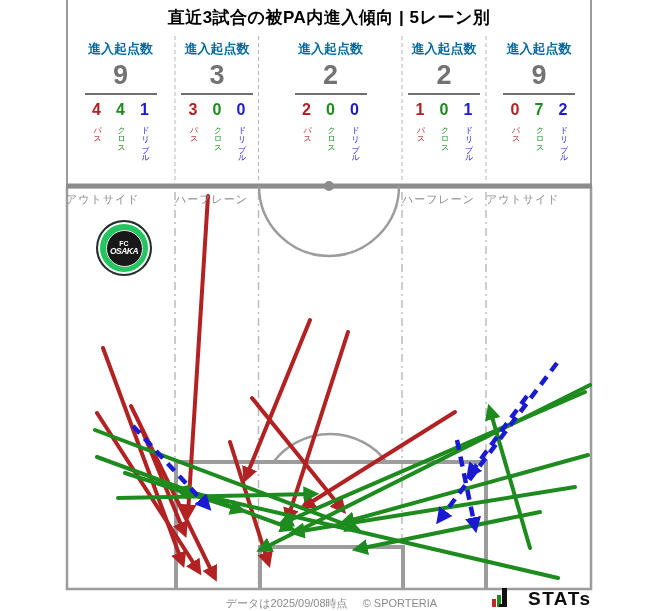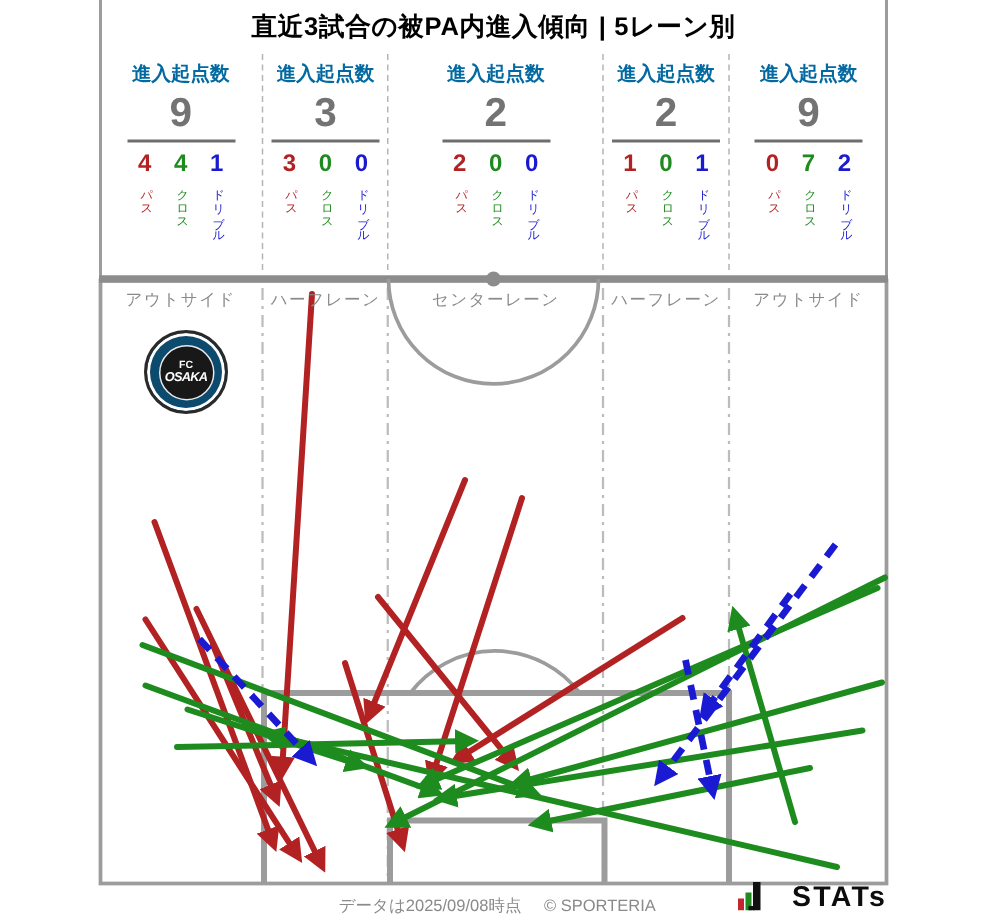--- a/index.html
+++ b/index.html
@@ -20,30 +20,30 @@
   .rule{width:72px;margin:2px auto 6px;border-bottom:2px solid #6e6e6e;}
   .triplet{display:flex;justify-content:center;gap:9px;}
   .metric{display:flex;flex-direction:column;align-items:center;width:15px;}
   .metric .v{font-size:16px;font-weight:bold;line-height:1.1;}
   .metric .l{writing-mode:vertical-rl;text-orientation:upright;font-size:8px;line-height:1.05;margin-top:2px;}
   .c-pass{color:#b22222;}
   .c-cross{color:#1e8b1e;}
   .c-dribble{color:#1a1ad2;}
 
   .lane-label{position:absolute;top:192px;font-size:11px;color:#8a8a8a;
-    letter-spacing:1px;text-align:center;}
+    letter-spacing:1px;}
 
   svg.pitch{position:absolute;left:0;top:0;}
   .pline{stroke:#9c9c9c;fill:none;}
   .arrow-pass{stroke:#b22222;stroke-width:4;stroke-linecap:round;}
   .arrow-cross{stroke:#1e8b1e;stroke-width:4;stroke-linecap:round;}
   .arrow-dribble{stroke:#1a1ad2;stroke-width:4.5;stroke-dasharray:10 7;}
 
   .badge{position:absolute;left:96px;top:220px;width:52px;height:52px;border-radius:50%;
-    background:#0c4a6e;border:2px solid #2a2a2a;box-shadow:inset 0 0 0 2px #fff;
+    background:#22c55e;border:2px solid #2a2a2a;box-shadow:inset 0 0 0 2px #fff;
     display:flex;align-items:center;justify-content:center;}
   .badge-inner{width:35px;height:35px;border-radius:50%;background:#181818;border:1.5px solid #e9e9e9;
     color:#fff;display:flex;flex-direction:column;align-items:center;justify-content:center;}
   .badge-fc{font-size:7px;font-weight:bold;line-height:1;}
   .badge-osaka{font-size:8.5px;font-weight:900;font-style:italic;line-height:1.1;letter-spacing:-.5px;}
 
   .footer{position:absolute;top:596px;left:0;width:663px;text-align:center;
     font-size:11px;color:#8a8a8a;}
   .footer span{margin:0 6px;}
 
@@ -221,21 +221,20 @@
         </div>
       <div class="metric">
           <span class="v c-dribble">2</span>
           <span class="l c-dribble">ドリブル</span>
         </div>
     </div>
   </div>
 
   <div class="lane-label col-0">アウトサイド</div>
   <div class="lane-label col-1">ハーフレーン</div>
-  <div class="lane-label col-2">センターレーン</div>
   <div class="lane-label col-3">ハーフレーン</div>
   <div class="lane-label col-4">アウトサイド</div>
 
   <div class="badge">
     <div class="badge-inner">
       <span class="badge-fc">FC</span>
       <span class="badge-osaka">OSAKA</span>
     </div>
   </div>
 

